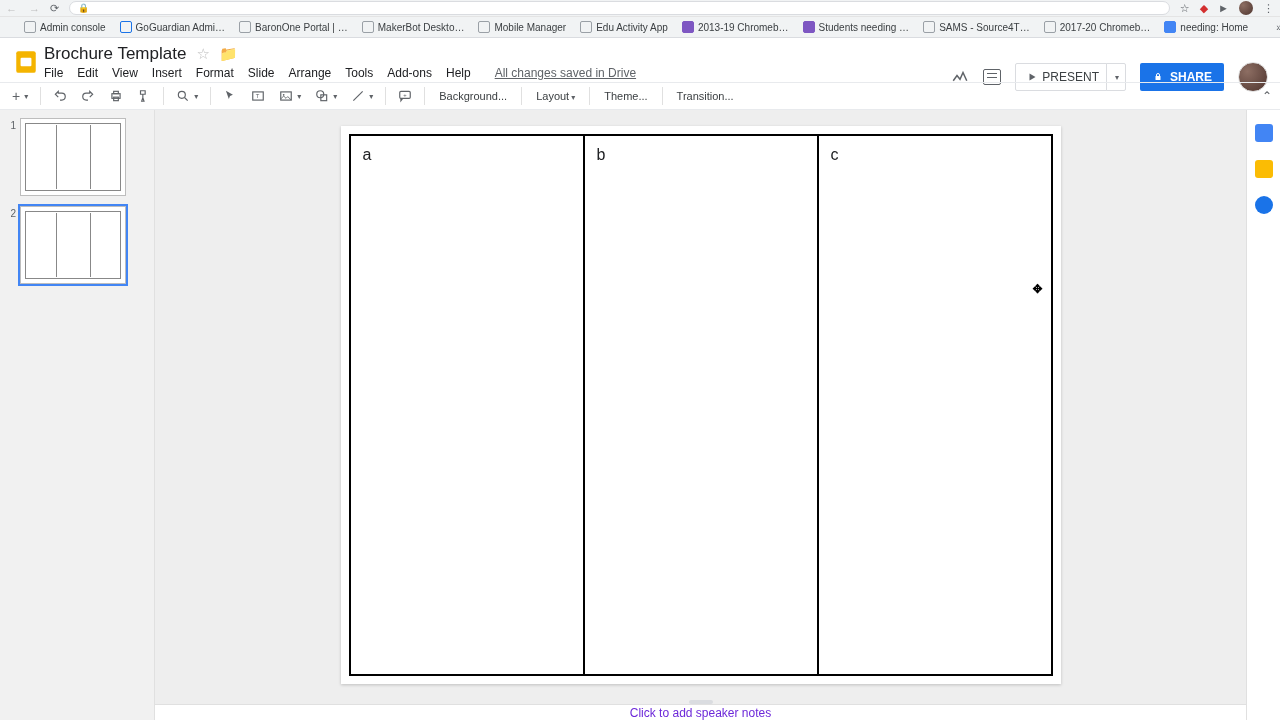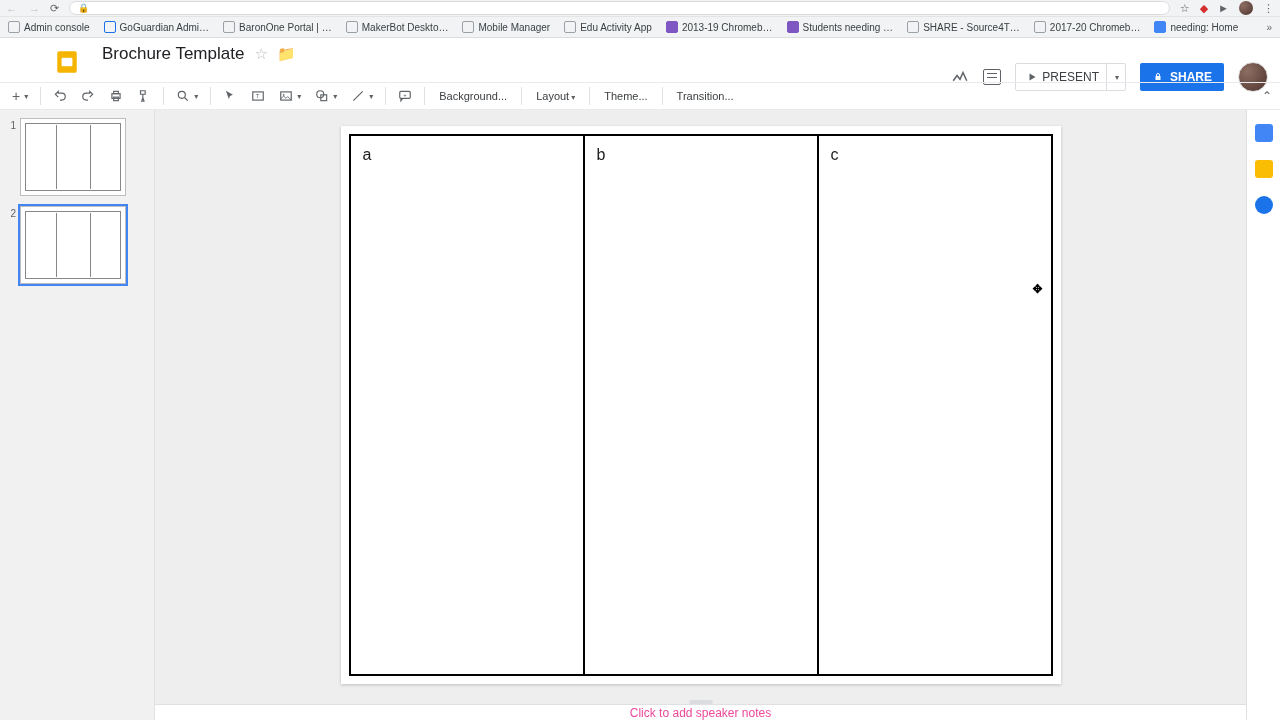--- a/index.html
+++ b/index.html
@@ -10,30 +10,30 @@
 .nav-arrows { display: flex; gap: 12px; color: #bdbdbd; }
 .reload { color: #5f6368; }
 .url-bar { flex: 1; display: flex; align-items: center; gap: 6px; background: #fff; border: 1px solid #dadce0; border-radius: 12px; height: 14px; padding: 0 8px; font-size: 10px; color: #202124; }
 .url-bar .lock { color: #0b8043; font-size: 9px; }
 .url-bar .proto { color: #0b8043; }
 .url-bar .rest { color: #5f6368; }
 .browser-right { display: flex; align-items: center; gap: 10px; color: #5f6368; }
 .avatar-sm { width: 14px; height: 14px; border-radius: 50%; background: radial-gradient(circle at 30% 30%, #8d6e63, #4e342e); }
 
 
-.bookmarks-bar { height: 22px; background: #f1f3f4; border-top: 1px solid #e4e4e4; border-bottom: 1px solid #dadce0; display: flex; align-items: center; padding: 0 8px; gap: 14px; font-size: 10px; color: #3c4043; }
+.bookmarks-bar { height: 22px; background: #f1f3f4; border-top: 1px solid #e4e4e4; border-bottom: 1px solid #dadce0; display: flex; align-items: center; padding: 0 24px; gap: 14px; font-size: 10px; color: #3c4043; }
 .bookmarks-bar .bm { display: flex; align-items: center; gap: 4px; white-space: nowrap; }
 .bookmarks-bar .ic { width: 12px; height: 12px; border: 1px solid #9aa0a6; border-radius: 2px; display: inline-block; }
 .bookmarks-bar .ic.purple { background: #7e57c2; border-color: #7e57c2; }
 .bookmarks-bar .ic.blue { background: #4285f4; border-color: #4285f4; }
 .bookmarks-bar .spacer { flex: 1; }
 .bookmarks-bar .chevr { color: #5f6368; }
 
 
-.app-header { display: flex; align-items: flex-start; padding: 6px 8px 0 8px; gap: 17px; height: 44px; position: relative; border-bottom: none; margin-left: 41px; }
+.app-header { display: flex; align-items: flex-start; padding: 6px 8px 0 8px; gap: 0; height: 44px; position: relative; border-bottom: none; }
 .app-logo { width: 36px; height: 36px; display: flex; align-items: center; justify-content: center; }
 .app-logo svg { width: 26px; height: 26px; }
 .title-area { display: flex; flex-direction: column; gap: 2px; }
 .title-row { display: flex; align-items: center; gap: 10px; font-size: 17px; color: #202124; }
 .title-row .star { color: #bdbdbd; font-size: 15px; }
 .title-row .folder { color: #757575; font-size: 15px; }
 .menus { display: flex; gap: 14px; font-size: 12px; color: #202124; }
 .menus .save-status { color: #5f6368; text-decoration: underline; margin-left: 10px; }
 .header-right { position: absolute; right: 12px; top: 24px; display: flex; align-items: center; gap: 14px; }
 .activity-icon { color: #5f6368; font-size: 16px; }
@@ -66,21 +66,21 @@
 .thumb .mini-border { position: absolute; inset: 4px; border: 1px solid #888; }
 
 .canvas-area { flex: 1; background: #eeeeee; position: relative; display: flex; flex-direction: column; }
 .canvas-scroll { flex: 1; display: flex; align-items: flex-start; justify-content: center; padding: 16px 0 0 0; overflow: hidden; }
 .slide { width: 720px; height: 558px; background: #fff; box-shadow: 0 1px 3px rgba(0,0,0,0.2); position: relative; }
 .slide-table { position: absolute; inset: 8px; border: 2px solid #000; display: flex; }
 .slide-cell { flex: 1; border-right: 2px solid #000; padding: 10px 12px; font-size: 16px; color: #202124; }
 .slide-cell:last-child { border-right: none; }
 .move-cursor { position: absolute; right: 18px; top: 156px; font-size: 12px; color: #000; font-weight: bold; }
 
-.speaker-notes { height: 16px; background: #fff; border-top: 1px solid #e0e0e0; display: flex; align-items: center; justify-content: center; font-size: 12px; color: #ec4899; overflow: hidden; }
+.speaker-notes { height: 16px; background: #fff; border-top: 1px solid #e0e0e0; display: flex; align-items: center; justify-content: center; font-size: 12px; color: #6d28d9; overflow: hidden; }
 .notes-handle { position: absolute; left: 50%; transform: translateX(-50%); width: 24px; height: 4px; background: #dadce0; border-radius: 2px; bottom: 16px; }
 
 .side-panel { width: 34px; background: #fff; border-left: 1px solid #e0e0e0; display: flex; flex-direction: column; align-items: center; gap: 18px; padding-top: 14px; }
 .sp-icon { width: 18px; height: 18px; border-radius: 3px; }
 .sp-cal { background: #4285f4; }
 .sp-keep { background: #fbbc04; }
 .sp-tasks { background: #1a73e8; border-radius: 50%; }
 
 
 svg { display: block; }
@@ -134,21 +134,21 @@
   <div class="bm">
       <span class="ic purple"></span>
       <span>2013-19 Chromeb…</span>
     </div>
   <div class="bm">
       <span class="ic purple"></span>
       <span>Students needing …</span>
     </div>
   <div class="bm">
       <span class="ic"></span>
-      <span>SHARE - Source4T…</span>
+      <span>SAMS - Source4T…</span>
     </div>
   <div class="bm">
       <span class="ic"></span>
       <span>2017-20 Chromeb…</span>
     </div>
   <div class="bm">
       <span class="ic blue"></span>
       <span>needing: Home</span>
     </div>
   <span class="spacer"></span>
@@ -161,20 +161,33 @@
     <svg viewBox="0 0 24 24">
         <rect x="3" y="2" width="18" height="20" rx="2" fill="#f4b400"></rect>
         <rect x="7" y="8" width="10" height="8" rx="1" fill="#fff"></rect>
       </svg>
   </div>
   <div class="title-area">
     <div class="title-row">
       <span>Brochure Template</span>
       <span class="star">☆</span>
       <span class="folder">📁</span>
+    </div>
+    <div class="menus">
+      <span>File</span>
+      <span>Edit</span>
+      <span>View</span>
+      <span>Insert</span>
+      <span>Format</span>
+      <span>Slide</span>
+      <span>Arrange</span>
+      <span>Tools</span>
+      <span>Add-ons</span>
+      <span>Help</span>
+      <span class="save-status">All changes saved in Drive</span>
     </div>
   </div>
   <div class="header-right">
     <span class="activity-icon">
       <svg width="18" height="18" viewBox="0 0 24 24">
           <path d="M3 17l5-7 4 5 4-9 5 11" stroke="#5f6368" stroke-width="2" fill="none"></path>
         </svg>
     </span>
     <div class="comment-box">
         <div class="lines"></div>

